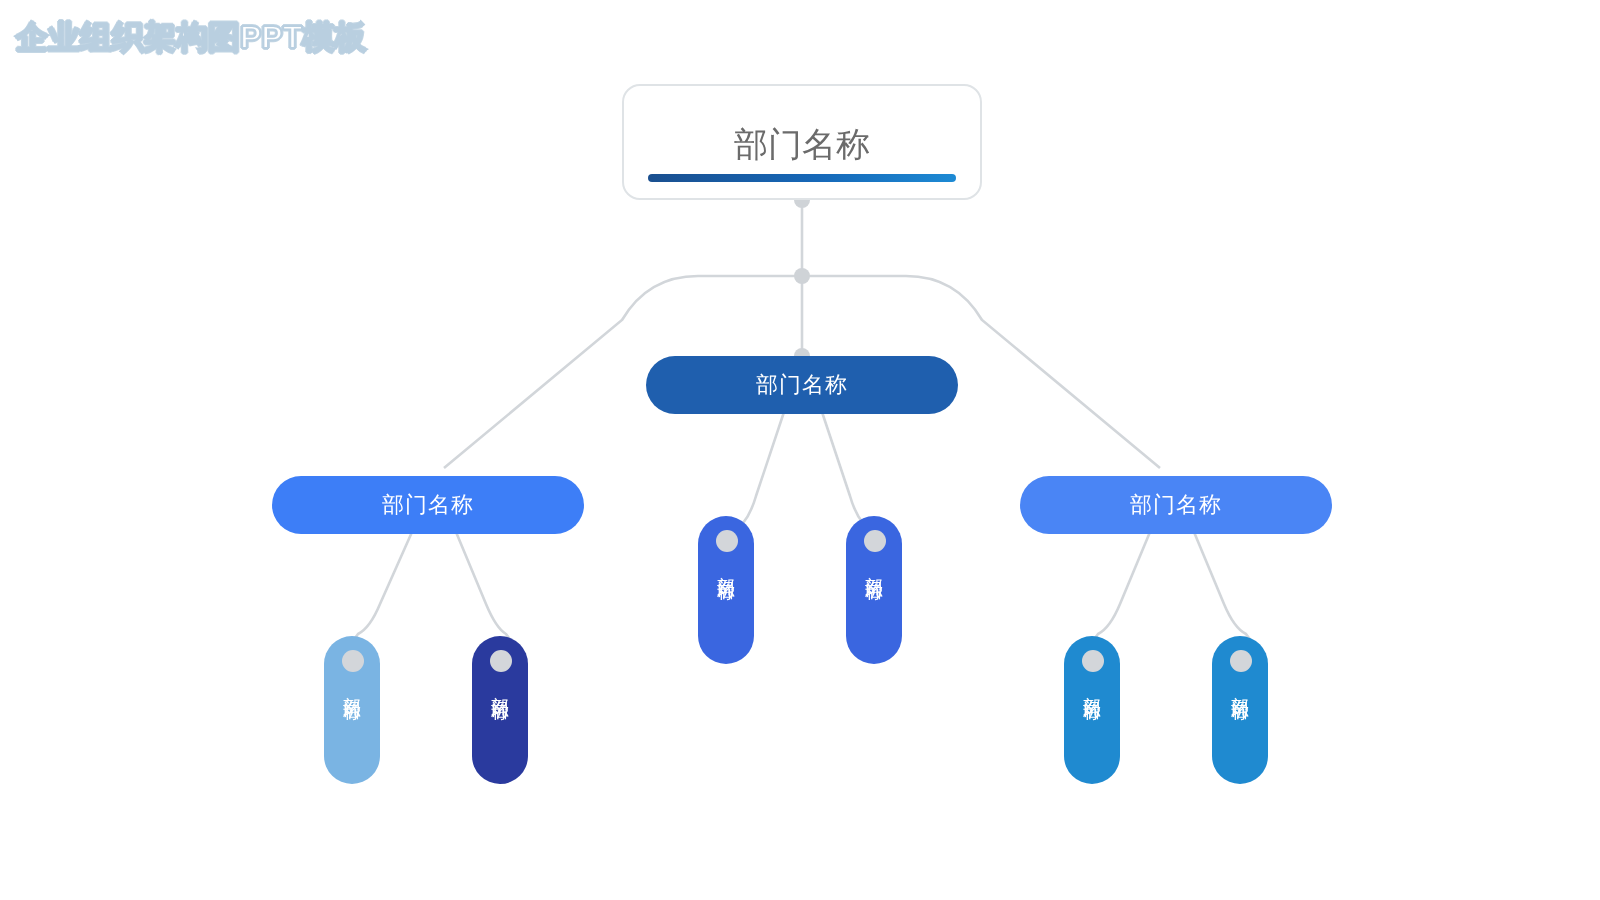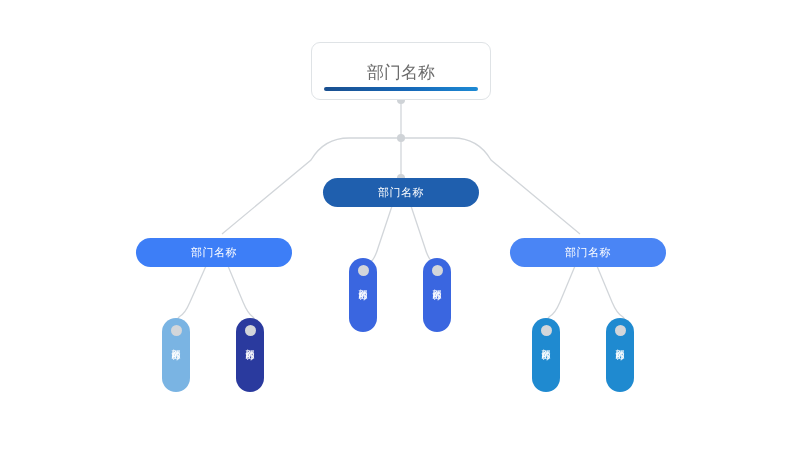--- a/index.html
+++ b/index.html
@@ -130,20 +130,23 @@
     height: 8px;
     border-radius: 50%;
     background: #cfd3d7;
   }
 </style>
 </head>
 <body>
 
 <div id="slide">
 
+  <div id="title-bar">
+    <span id="title-text">企业组织架构图PPT模板</span>
+  </div>
 
   <svg id="connectors" viewBox="0 0 800 450" xmlns="http://www.w3.org/2000/svg">
     <g fill="none" stroke="#d2d6da" stroke-width="1.3">
 
       <path d="M401,100 L401,178"></path>
 
       <path d="M401,138 L349,138 Q324,138 311,160 L222,234"></path>
       <path d="M401,138 L453,138 Q478,138 491,160 L580,234"></path>
 
       <path d="M392,206 L378,248 Q374,262 366,266 L363,270"></path>

